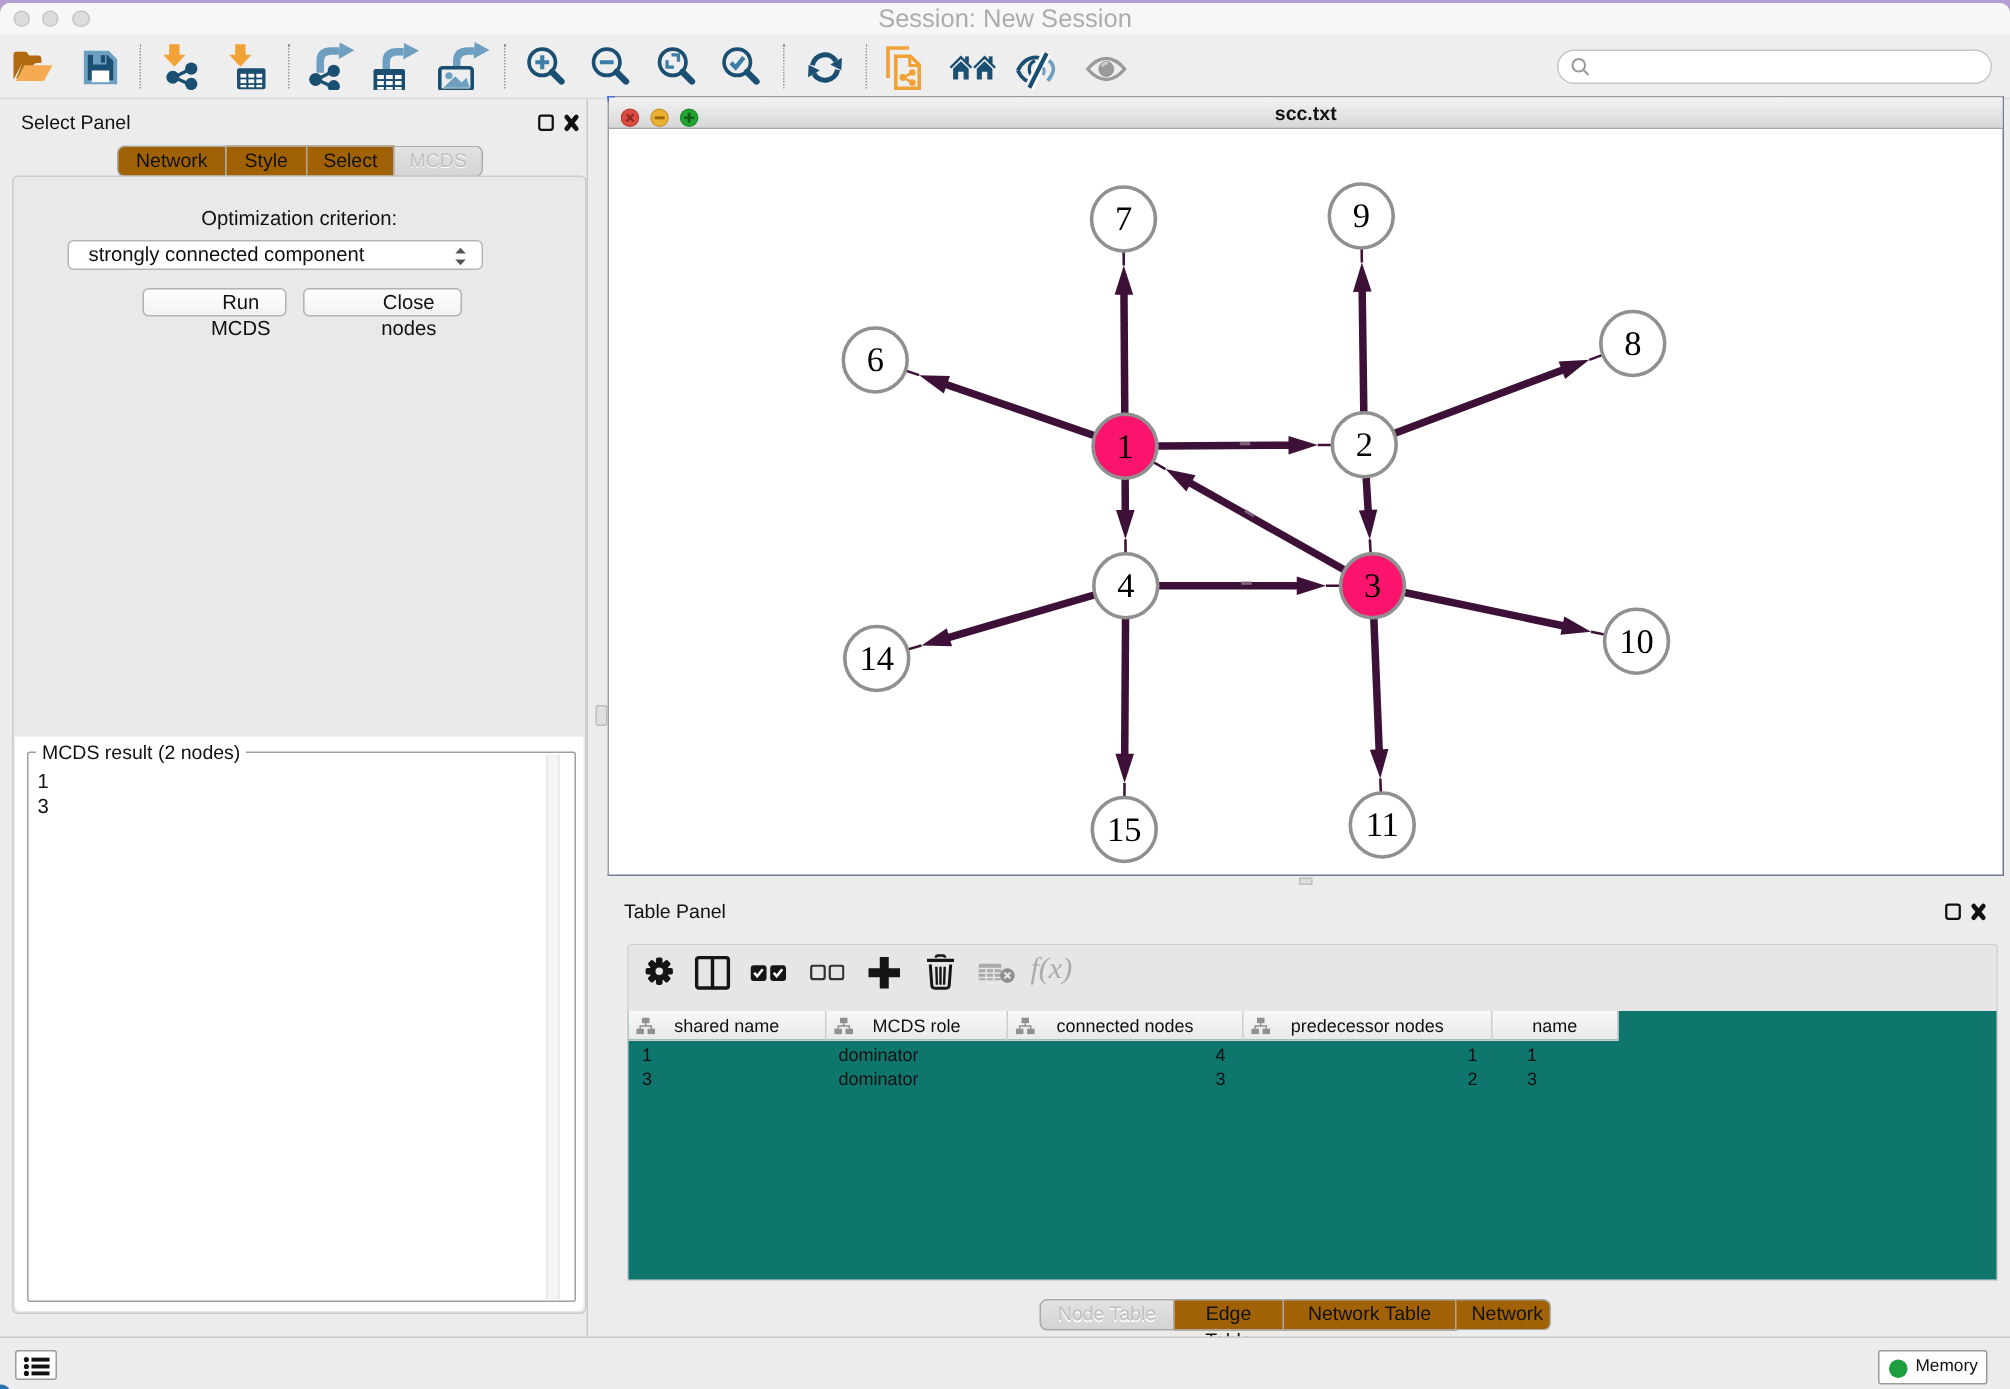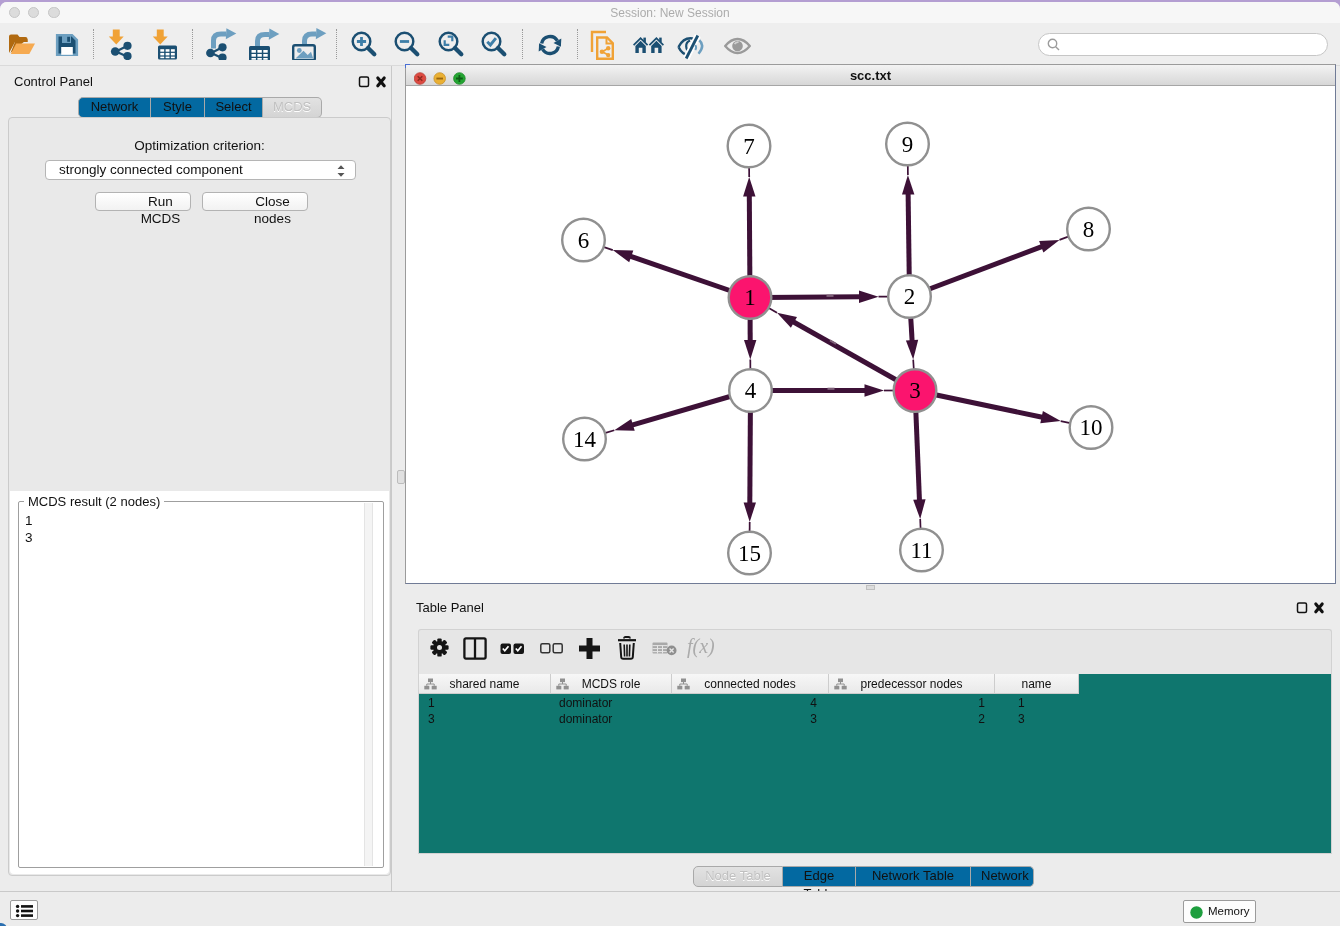--- a/index.html
+++ b/index.html
@@ -1,34 +1,34 @@
 <!DOCTYPE html>
 <html><head>
 <meta charset="utf-8">
 <style>
 * { margin:0; padding:0; box-sizing:border-box; }
 html,body { width:1340px; height:926px; overflow:hidden; }
 body { font-family:"Liberation Sans", sans-serif; background:#b49ed2; position:relative; }
 #win { position:absolute; top:2px; left:0; width:1340px; height:924px; background:#ececec; border-radius:7px 7px 0 0; }
 #titlebar { position:absolute; top:0; left:0; width:1340px; height:21px; background:#f7f7f7; border-radius:7px 7px 0 0; }
 .tl { position:absolute; top:4.5px; width:11.5px; height:11.5px; border-radius:50%; background:#dcdcdc; border:1px solid #c6c6c6; }
-#apptitle { position:absolute; top:0; left:0; width:100%; text-align:center; line-height:22px; font-size:12px; color:#acacac; }
+#apptitle { position:absolute; top:0; left:0; width:100%; text-align:center; line-height:22px; font-size:17px; color:#acacac; }
 #toolbar { position:absolute; top:21px; left:0; width:1340px; height:43px; background:#eeeeee; border-bottom:1px solid #dadada; }
 .tsep { position:absolute; top:6px; height:30px; width:0; border-left:1px dotted #999; }
 #search { position:absolute; left:1038px; top:10px; width:290px; height:23px; background:#fff; border:1px solid #c6c6c6; border-radius:12px; }
 #leftpanel { position:absolute; top:64px; left:0; width:392px; height:827px; background:#ececec; border-right:1px solid #c9c9c9; }
 #cptitle { position:absolute; left:14px; top:8px; font-size:13px; color:#111; }
 .tabrow { position:absolute; display:flex; height:21px; }
-.tab { border:1px solid #a9a9a9; border-left:none; background:#0369a1; color:#111; font-size:13px; text-align:center; line-height:18px; padding:0 10px; }
+.tab { border:1px solid #a9a9a9; border-left:none; background:#a16207; color:#111; font-size:13px; text-align:center; line-height:18px; padding:0 10px; }
 .tab.first { border-left:1px solid #a9a9a9; border-radius:5px 0 0 5px; }
 .tab.last { border-radius:0 5px 5px 0; }
 .tab.sel { background:linear-gradient(#e2e2e2,#d4d4d4); color:#c0c0c0; text-shadow:0 1px 0 #fff; }
 #cpcontent { position:absolute; left:8px; top:51px; width:383px; height:759px; background:#e9e9e9; border:1px solid #cbcbcb; border-radius:4px; }
 #optlabel { position:absolute; top:20px; left:0; width:100%; text-align:center; font-size:13.5px; color:#111; }
-#dropdown { position:absolute; left:36px; top:42px; width:311px; height:20px; background:#fff; border:1px solid #b5b5b5; border-radius:4px; font-size:13.5px; line-height:18px; padding-left:13px; color:#111; }
+#dropdown { position:absolute; left:36px; top:42px; width:277px; height:20px; background:#fff; border:1px solid #b5b5b5; border-radius:4px; font-size:13.5px; line-height:18px; padding-left:13px; color:#111; }
 .btn { position:absolute; height:19px; background:linear-gradient(#ffffff,#f2f2f2); border:1px solid #b3b3b3; border-radius:4px; font-size:13.5px; text-align:center; color:#111; line-height:17px;padding-left:35px; }
 #whitebottom { position:absolute; left:1px; top:373px; width:379px; height:383px; background:#fff; border-radius:0 0 4px 4px; }
 #groupbox { position:absolute; left:8px; top:10px; width:366px; height:367px; border:1px solid #9f9f9f; border-radius:2px; background:#fff; }
 #grouplabel { position:absolute; top:-7px; line-height:13px; left:5px; background:#fff; padding:0 4px; font-size:13px; color:#111; }
 #vgrip { position:absolute; left:397px; top:468px; width:8px; height:14px; background:#e0e0e0; border:1px solid #bcbcbc; border-radius:2px; }
 #sccwin { position:absolute; left:405px; top:62px; width:931px; height:520px; background:#fff; border:1px solid #9b9b9b; border-right-color:#707b96; border-bottom-color:#707b96; }
 #scctitle { position:absolute; top:0; left:0; width:100%; height:21px; background:linear-gradient(#f3f3f3,#d7d7d7); border-bottom:1px solid #a6a6a6; }
 #sccname { position:absolute; width:100%; text-align:center; font-size:13px; font-weight:bold; color:#111; line-height:21px; }
 #hgrip { position:absolute; left:866px; top:583px; width:9px; height:5px; background:#dcdcdc; border:1px solid #c0c0c0; }
 #tablepanel { position:absolute; left:405px; top:588px; width:935px; height:301px; background:#ececec; }
@@ -194,21 +194,21 @@
     <div class="tsep" style="left:522px;"></div>
     <div class="tsep" style="left:577px;"></div>
     <div id="search">
       <svg width="16" height="16" style="left:7px; top:3px;" viewBox="0 0 16 16">
           <circle cx="6.5" cy="6.5" r="4.2" fill="none" stroke="#9b9b9b" stroke-width="1.4"></circle>
           <line x1="9.7" y1="9.7" x2="13" y2="13" stroke="#9b9b9b" stroke-width="1.4"></line>
         </svg>
     </div>
   </div>
   <div id="leftpanel">
-    <div id="cptitle">Control Panel</div>
+    <div id="cptitle">Select Panel</div>
     <svg width="30" height="14" style="right:3px; top:9px;" viewBox="0 0 30 14">
         <rect x="1.5" y="2" width="9" height="9.5" rx="1.5" fill="none" stroke="#111" stroke-width="1.5"></rect>
         <path d="M19.8 3 L26.2 10.8 M26.2 3 L19.8 10.8" stroke="#111" stroke-width="3.1" stroke-linecap="round"></path>
       </svg>
     <div class="tabrow" style="left:78px; top:31px;">
       <div class="tab first" style="width:73px;">Network</div>
       <div class="tab" style="width:54px;">Style</div>
       <div class="tab" style="width:58px;">Select</div>
       <div class="tab sel last" style="width:59px;">MCDS</div>
     </div>
@@ -448,21 +448,21 @@
     <div class="sbtn" style="left:10px; top:8px; width:28px; height:20px;">
       <svg width="20" height="14" style="left:4px; top:2.5px;" viewBox="0 0 20 14">
           <circle cx="2.6" cy="2.4" r="1.7" fill="#111"></circle>
           <circle cx="2.6" cy="7" r="1.7" fill="#111"></circle>
           <circle cx="2.6" cy="11.6" r="1.7" fill="#111"></circle>
           <rect x="6" y="1.1" width="12" height="2.6" fill="#111"></rect>
           <rect x="6" y="5.7" width="12" height="2.6" fill="#111"></rect>
           <rect x="6" y="10.3" width="12" height="2.6" fill="#111"></rect>
         </svg>
     </div>
-    <div class="sbtn" style="left:1183px; top:8px; width:73px; height:23px;">
+    <div class="sbtn" style="left:1252px; top:8px; width:73px; height:23px;">
       <svg width="13" height="13" style="left:6px; top:4.5px;" viewBox="0 0 13 13">
           <circle cx="6.5" cy="6.5" r="6.2" fill="#1e9e3e"></circle>
         </svg>
       <span style="position:absolute; left:24px; top:4px; font-size:11.5px; color:#111;">Memory</span>
     </div>
     <svg width="8" height="8" style="left:0; top:29px;" viewBox="0 0 8 8">
         <circle cx="1" cy="8" r="6" fill="#2a6fb0"></circle>
       </svg>
   </div>
 </div>

